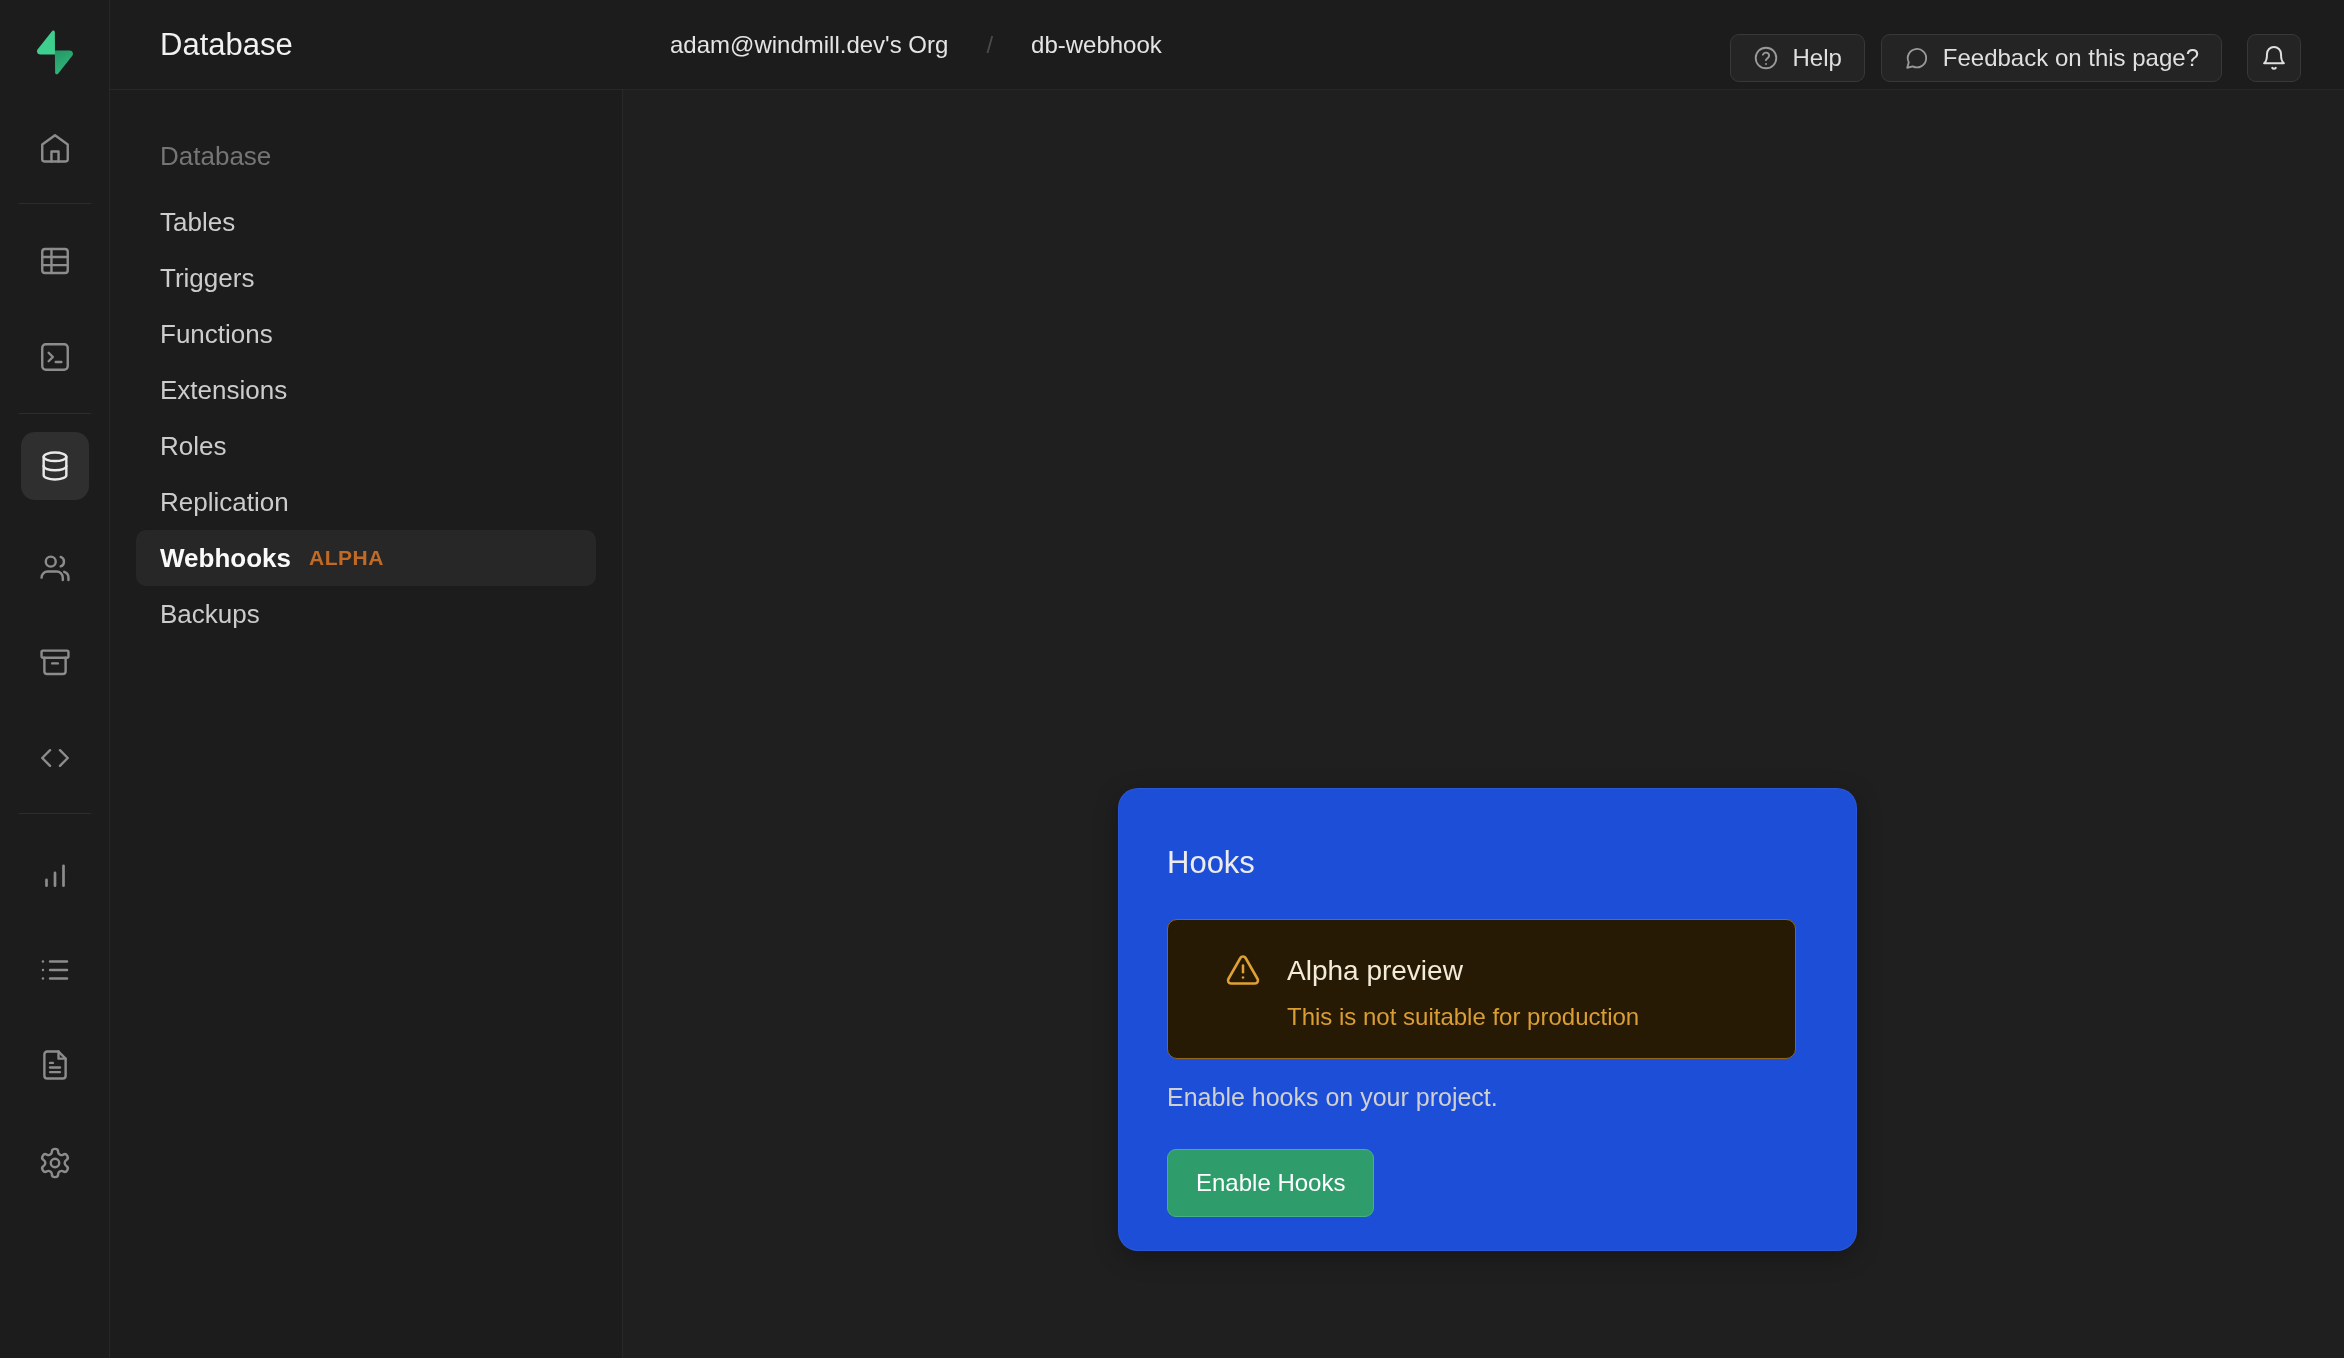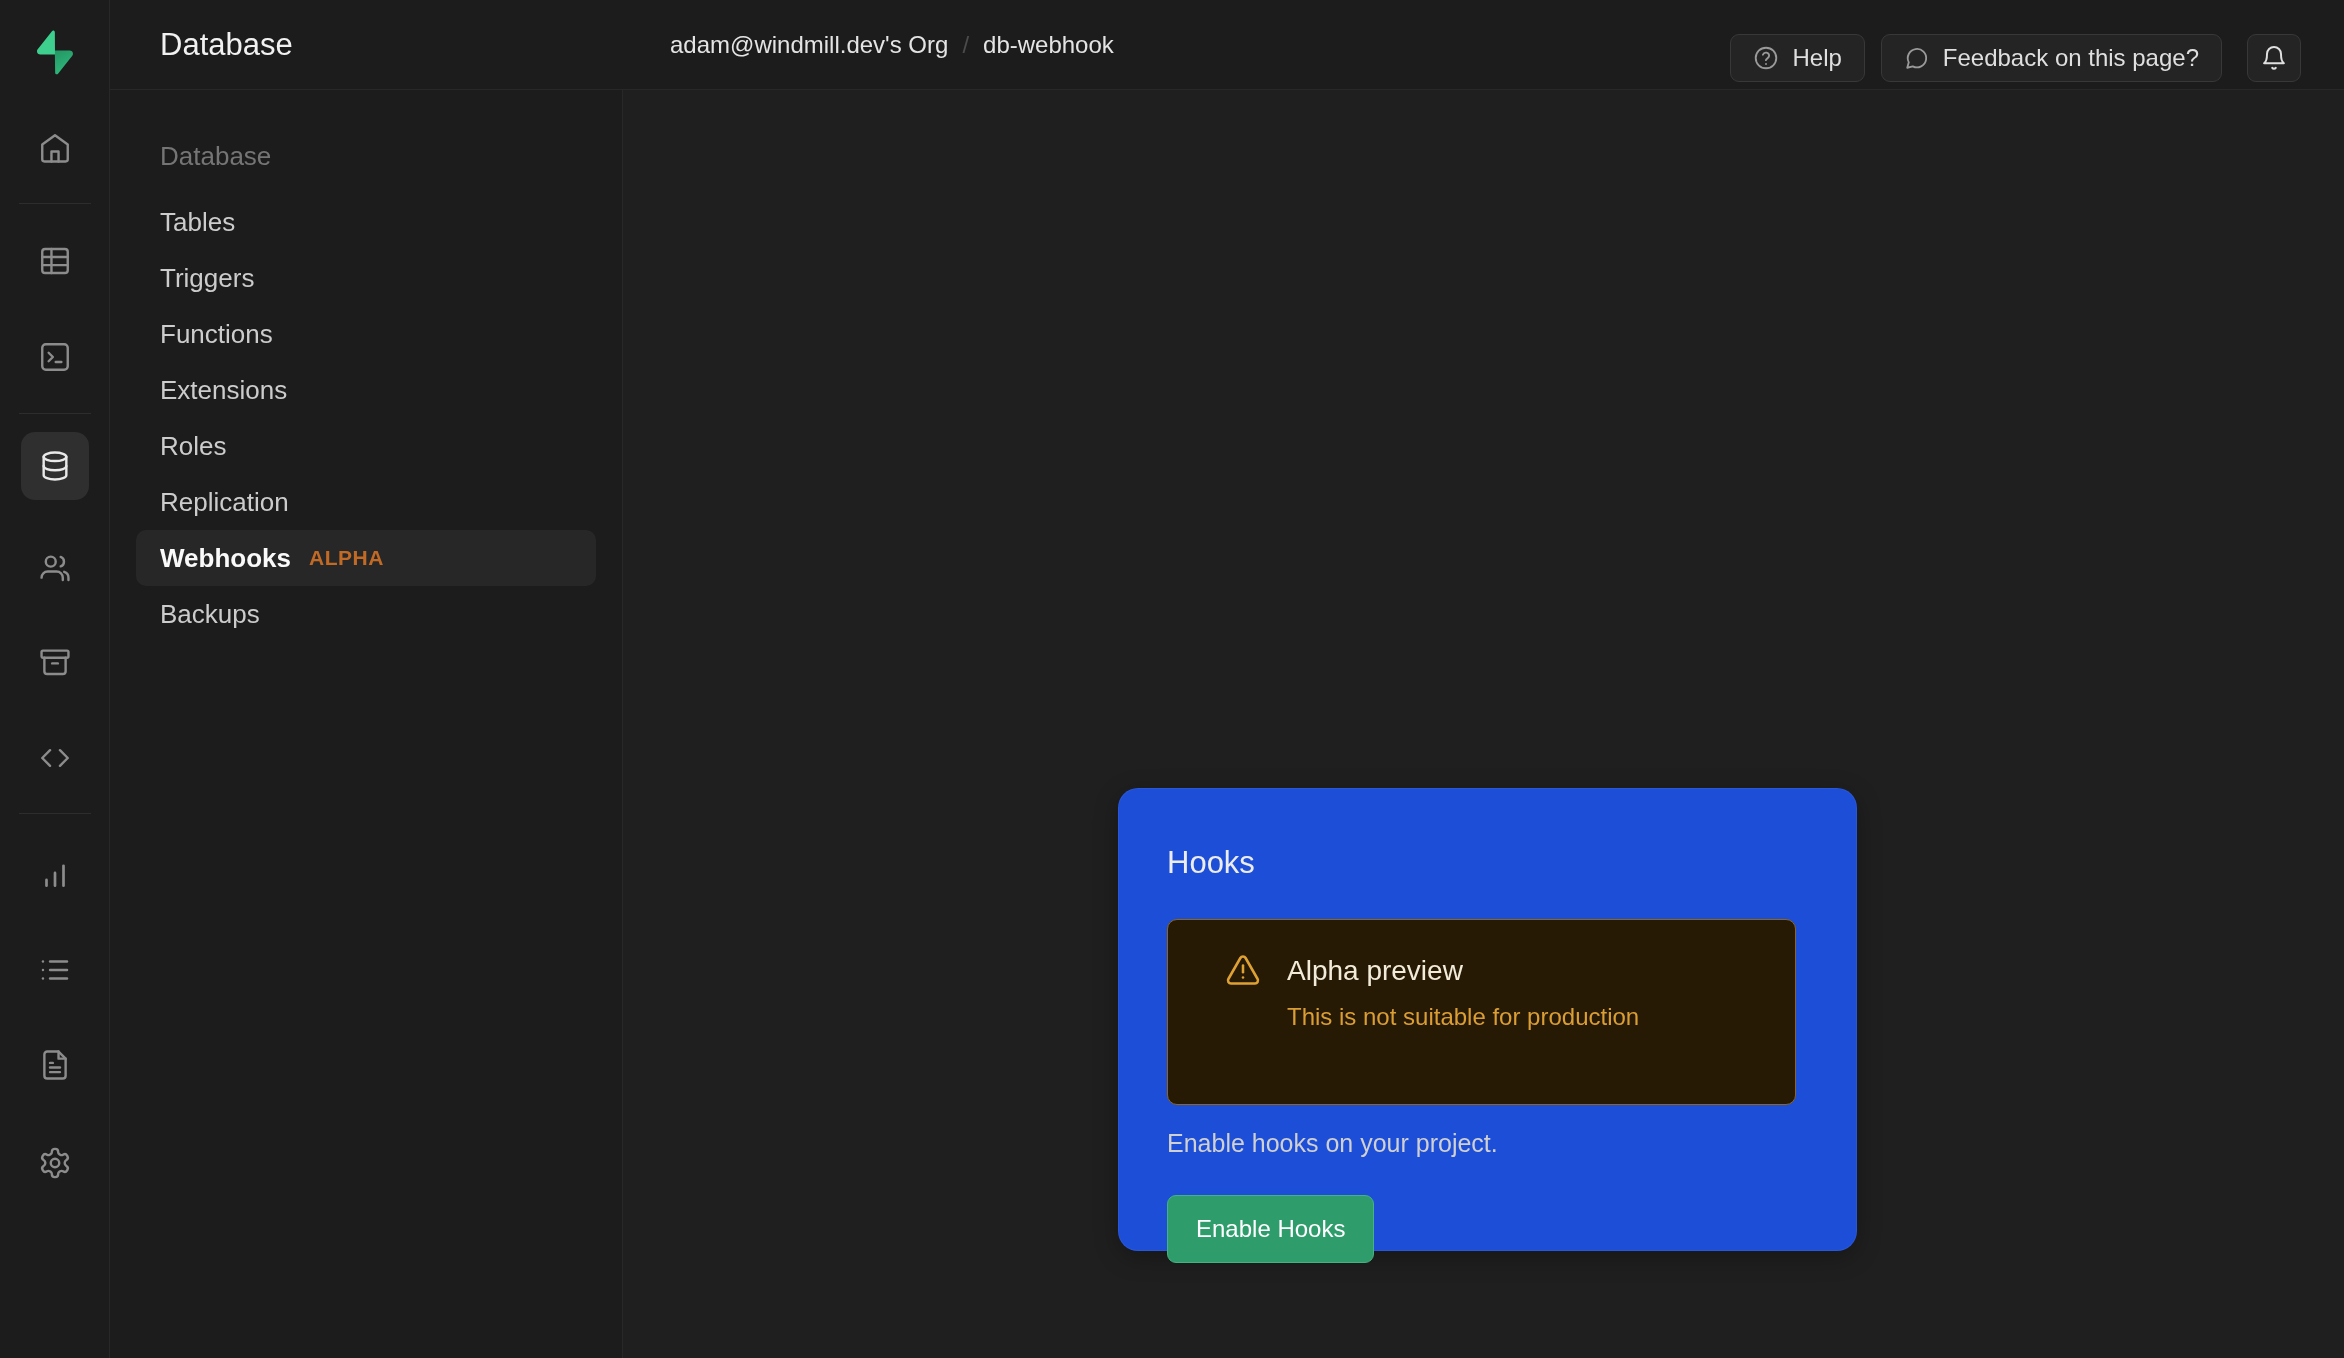--- a/index.html
+++ b/index.html
@@ -29,21 +29,21 @@
 
   
   .header {
     position:absolute; left:110px; right:0; top:0; height:90px;
     background:#1c1c1c; border-bottom:1px solid #282828;
     display:flex; align-items:center; z-index:2;
   }
   .header-title { margin-left:50px; font-size:31px; font-weight:500; color:#f1f1f1; }
   .breadcrumb {
     position:absolute; left:560px; top:0; height:100%;
-    display:flex; align-items:center; gap:14px; font-size:24px; color:#e4e4e4;
+    display:flex; align-items:center; gap:38px; font-size:24px; color:#e4e4e4;
   }
   .crumb { cursor:pointer; }
   .crumb-sep { color:#4b4b4b; font-size:24px; }
   .header-actions {
     position:absolute; right:43px; top:13px; height:100%;
     display:flex; align-items:center; gap:16px;
   }
   .hbtn {
     height:48px; display:flex; align-items:center; gap:13px;
     padding:0 22px; background:#242424; border:1px solid #383838;
@@ -72,21 +72,21 @@
   
   .main { position:absolute; left:624px; right:0; top:90px; bottom:0; background:#1f1f1f; }
   .card {
     position:absolute; left:494px; top:698px; width:739px; height:463px;
     background:#1d4ed8; border:1px solid rgba(255,255,255,.05); border-radius:20px;
     box-shadow:0 6px 24px rgba(0,0,0,.28);
     padding:56px 60px 0 48px;
   }
   .card-title { font-size:31px; font-weight:400; color:#ececec; line-height:36px; }
   .alert {
-    margin-top:38px; height:186px; border-radius:10px;
+    margin-top:38px; height:140px; border-radius:10px;
     background:#261a04; border:1px solid #8f661c;
     display:flex; padding:32px 32px 0 57px; gap:26px;
   }
   .alert-icon { width:36px; height:36px; color:#dfa133; flex:none; }
   .alert-title { font-size:28px; color:#f3ebd9; line-height:38px; }
   .alert-desc { margin-top:12px; font-size:24px; color:#db9e35; line-height:30px; }
   .card-body { margin-top:22px; font-size:25px; color:#d0d0d0; line-height:32px; }
   .btn-primary {
     margin-top:36px; height:68px; padding:0 28px;
     background:#2f9c6c; border:1px solid #44b381; border-radius:9px;

